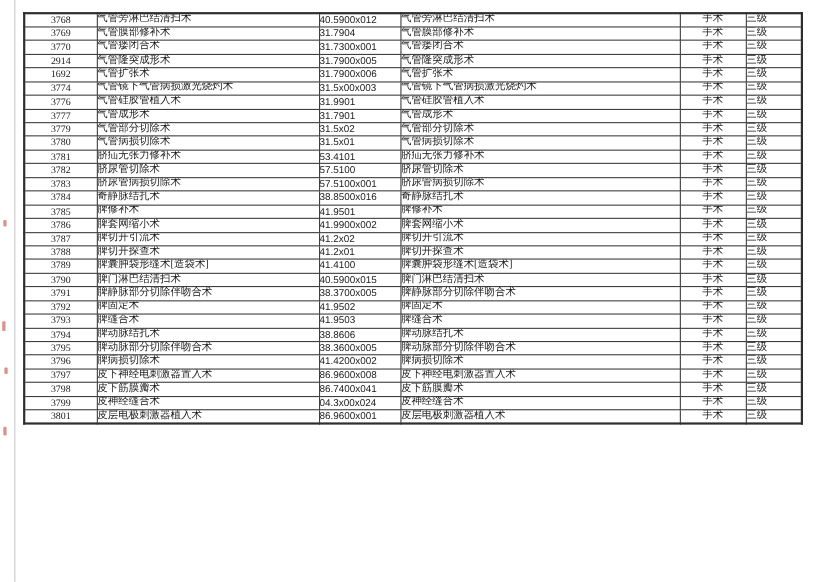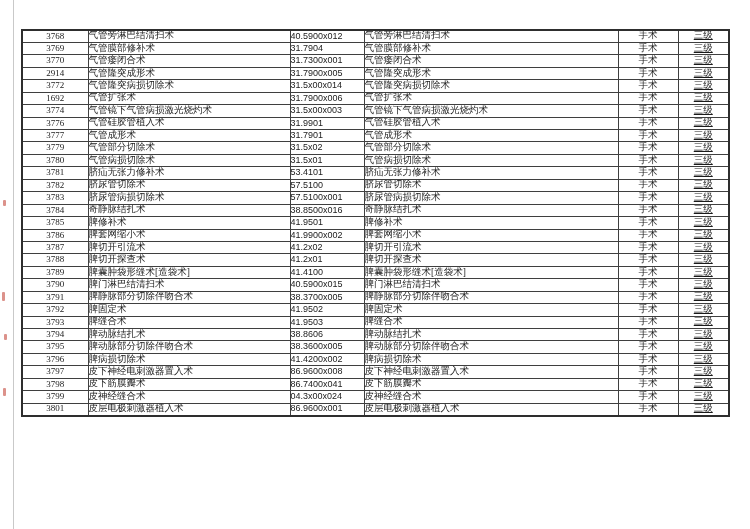--- a/index.html
+++ b/index.html
@@ -22,21 +22,21 @@
   }
   .scan-speck {
     position: absolute;
     width: 3px; height: 6px;
     background: #c0392b;
     opacity: 0.55;
     border-radius: 1px;
   }
   table.proc {
     position: absolute;
-    left: 21px; top: 29px;
+    left: 21px; top: 11px;
     width: 707px;
     border-collapse: collapse;
     table-layout: fixed;
     border: 2px solid #2e2e2e;
   }
   table.proc td {
     border: 1px solid #3f3f3f;
     height: 12.45px;
     padding: 0;
     line-height: 1.05;
@@ -61,23 +61,22 @@
     padding-left: 3px;
     font-size: 9px;
     font-family: "Liberation Sans", "DejaVu Sans", sans-serif;
   }
   td.c-cat {
     text-align: center;
     font-size: 9.5px;
     margin-left: 24px;
   }
   td.c-level {
-    text-align: center;
+    text-align: left;
     font-size: 9.5px;
-    text-decoration: underline;
   }
 </style>
 </head>
 <body>
 
 <div class="page">
   <div class="scan-line"></div>
   <div class="scan-speck" style="left:3px; top:200px;"></div>
   <div class="scan-speck" style="left:2px; top:292px; height:9px;"></div>
   <div class="scan-speck" style="left:4px; top:334px;"></div>
@@ -119,28 +118,20 @@
         </tr>
         <tr>
           <td class="c-num">2914</td>
           <td class="c-name">气管隆突成形术</td>
           <td class="c-code">31.7900x005</td>
           <td class="c-name2">气管隆突成形术</td>
           <td class="c-cat">手术</td>
           <td class="c-level">三级</td>
         </tr>
         <tr>
-          <td class="c-num">3772</td>
-          <td class="c-name">气管隆突病损切除术</td>
-          <td class="c-code">31.5x00x014</td>
-          <td class="c-name2">气管隆突病损切除术</td>
-          <td class="c-cat">手术</td>
-          <td class="c-level">三级</td>
-        </tr>
-        <tr>
           <td class="c-num">1692</td>
           <td class="c-name">气管扩张术</td>
           <td class="c-code">31.7900x006</td>
           <td class="c-name2">气管扩张术</td>
           <td class="c-cat">手术</td>
           <td class="c-level">三级</td>
         </tr>
         <tr>
           <td class="c-num">3774</td>
           <td class="c-name">气管镜下气管病损激光烧灼术</td>

